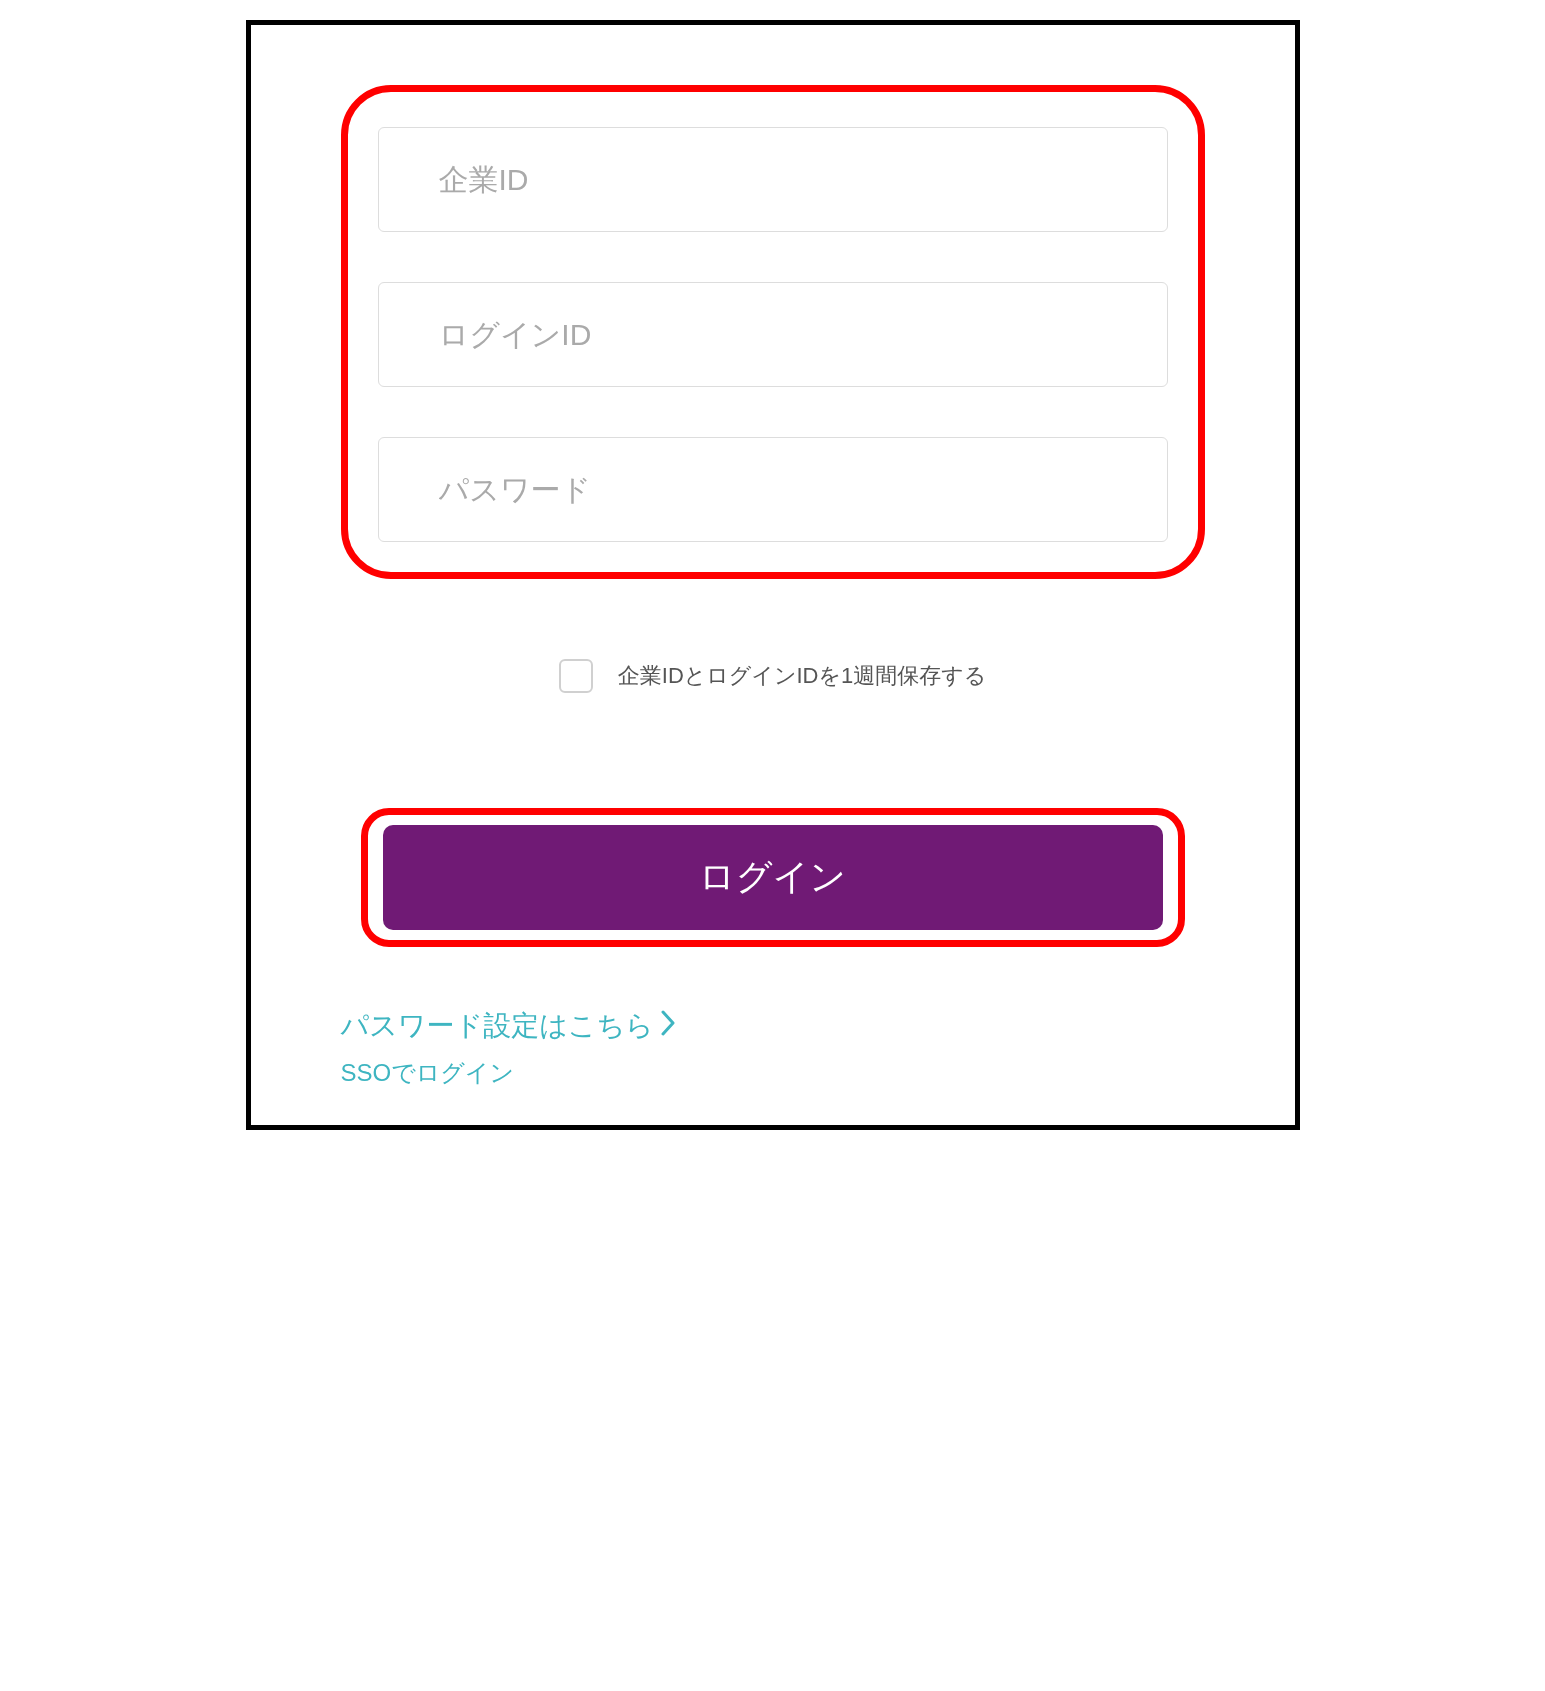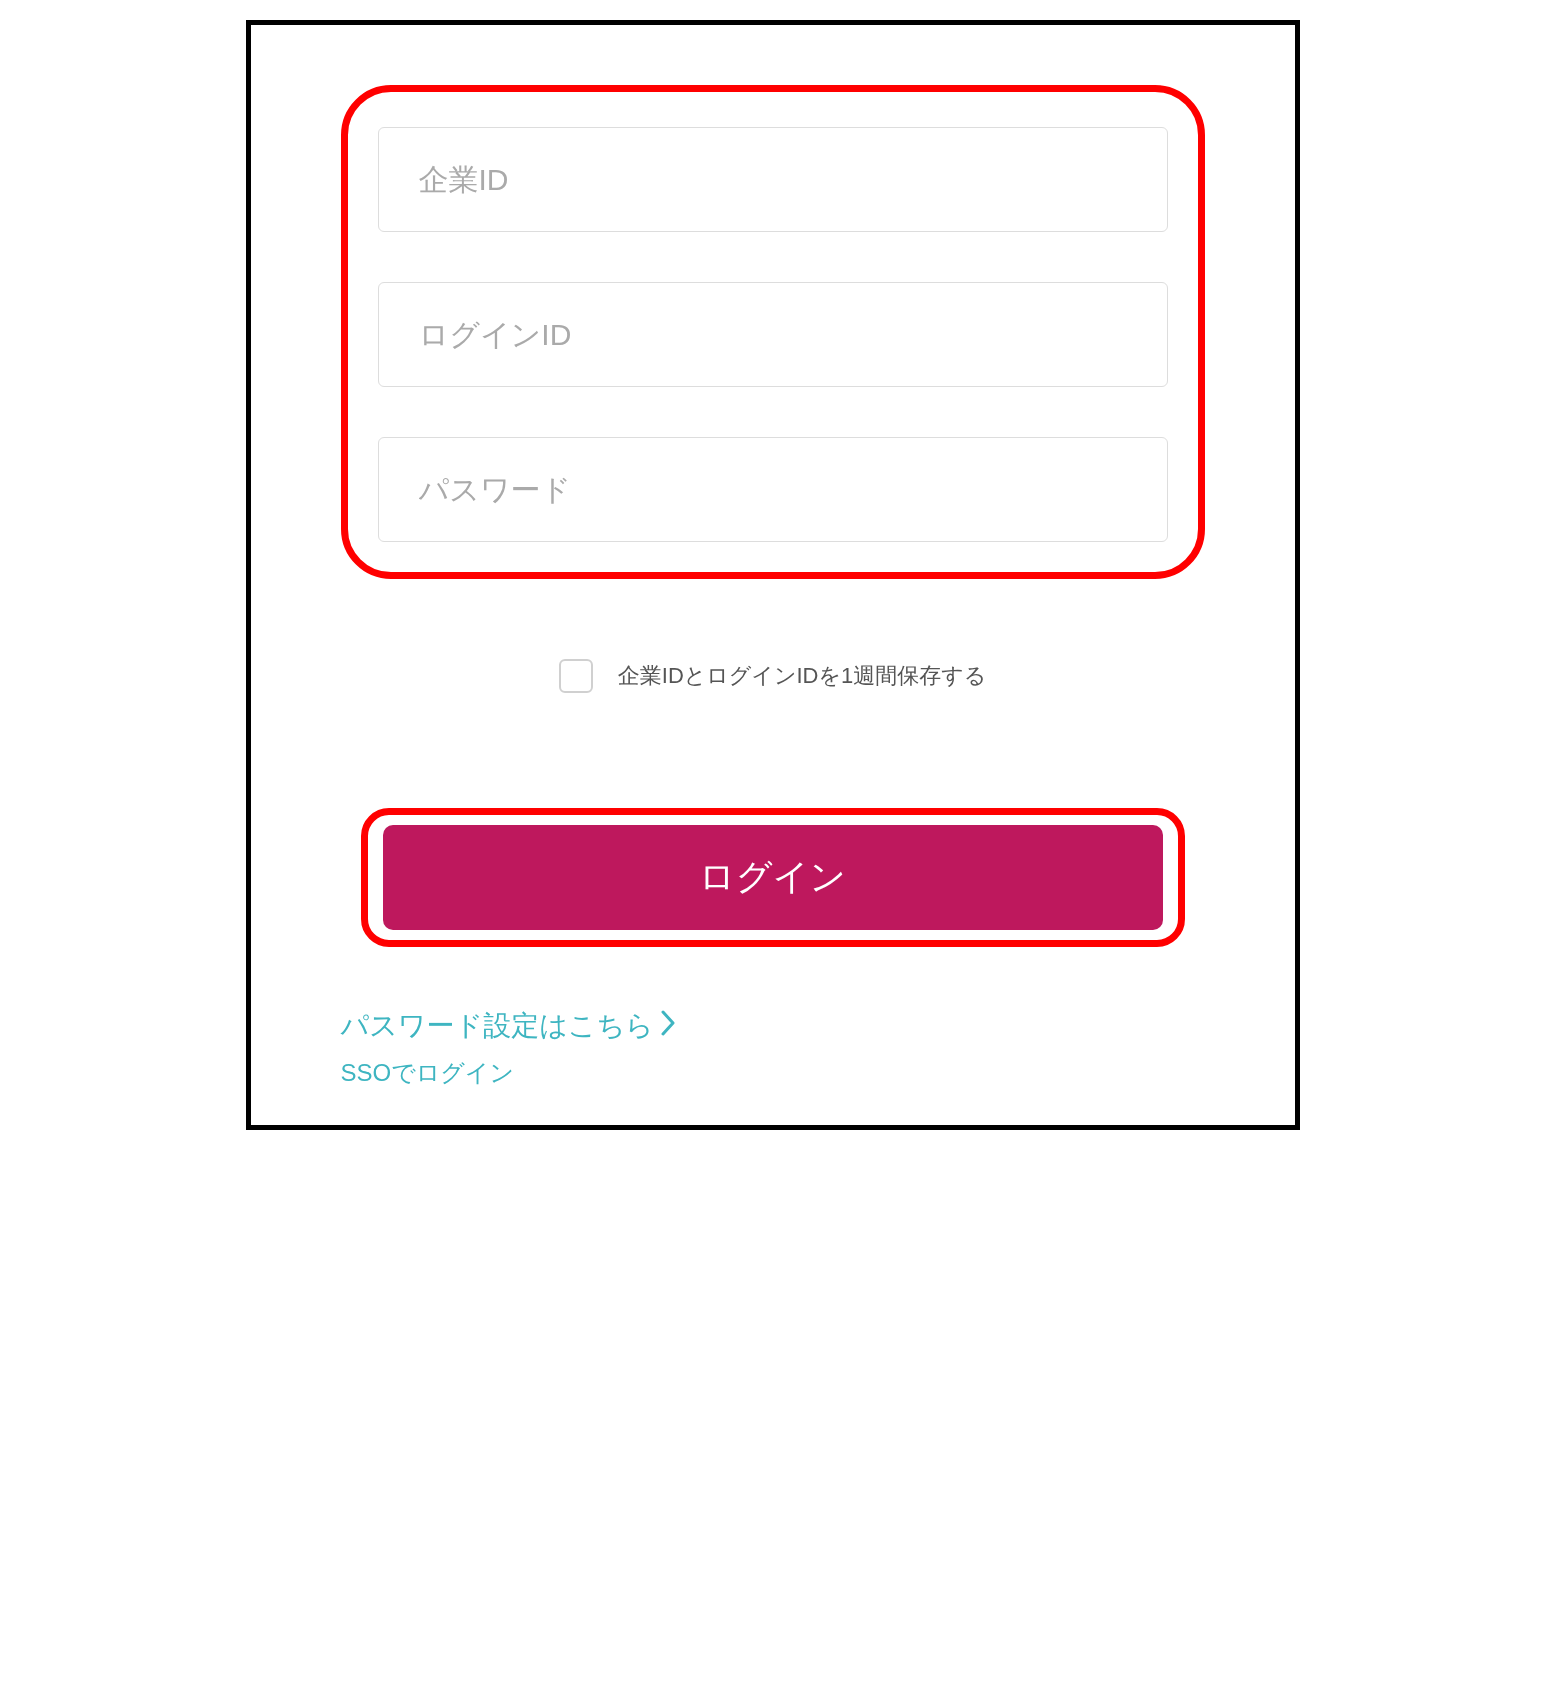--- a/index.html
+++ b/index.html
@@ -24,21 +24,21 @@
       border: 7px solid #ff0000;
       border-radius: 50px;
       padding: 35px 30px 30px 30px;
       margin-bottom: 80px;
     }
     .text-input {
       width: 100%;
       height: 105px;
       border: 1px solid #ddd;
       border-radius: 6px;
-      padding: 0 40px;
+      padding: 0 60px;
       font-size: 30px;
       color: #333;
       margin-bottom: 50px;
       font-family: inherit;
       outline: none;
     }
     .text-input:last-child {
       margin-bottom: 0;
     }
     .text-input::placeholder {
@@ -68,21 +68,21 @@
     }
     .button-highlight {
       border: 7px solid #ff0000;
       border-radius: 28px;
       padding: 10px 15px;
       margin: 0 20px 60px 20px;
     }
     .login-button {
       width: 100%;
       height: 105px;
-      background: #be185d;
+      background: #701a75;
       border: none;
       border-radius: 10px;
       color: #fff;
       font-size: 36px;
       font-weight: 400;
       cursor: pointer;
       font-family: inherit;
     }
     .links-section {
     }

